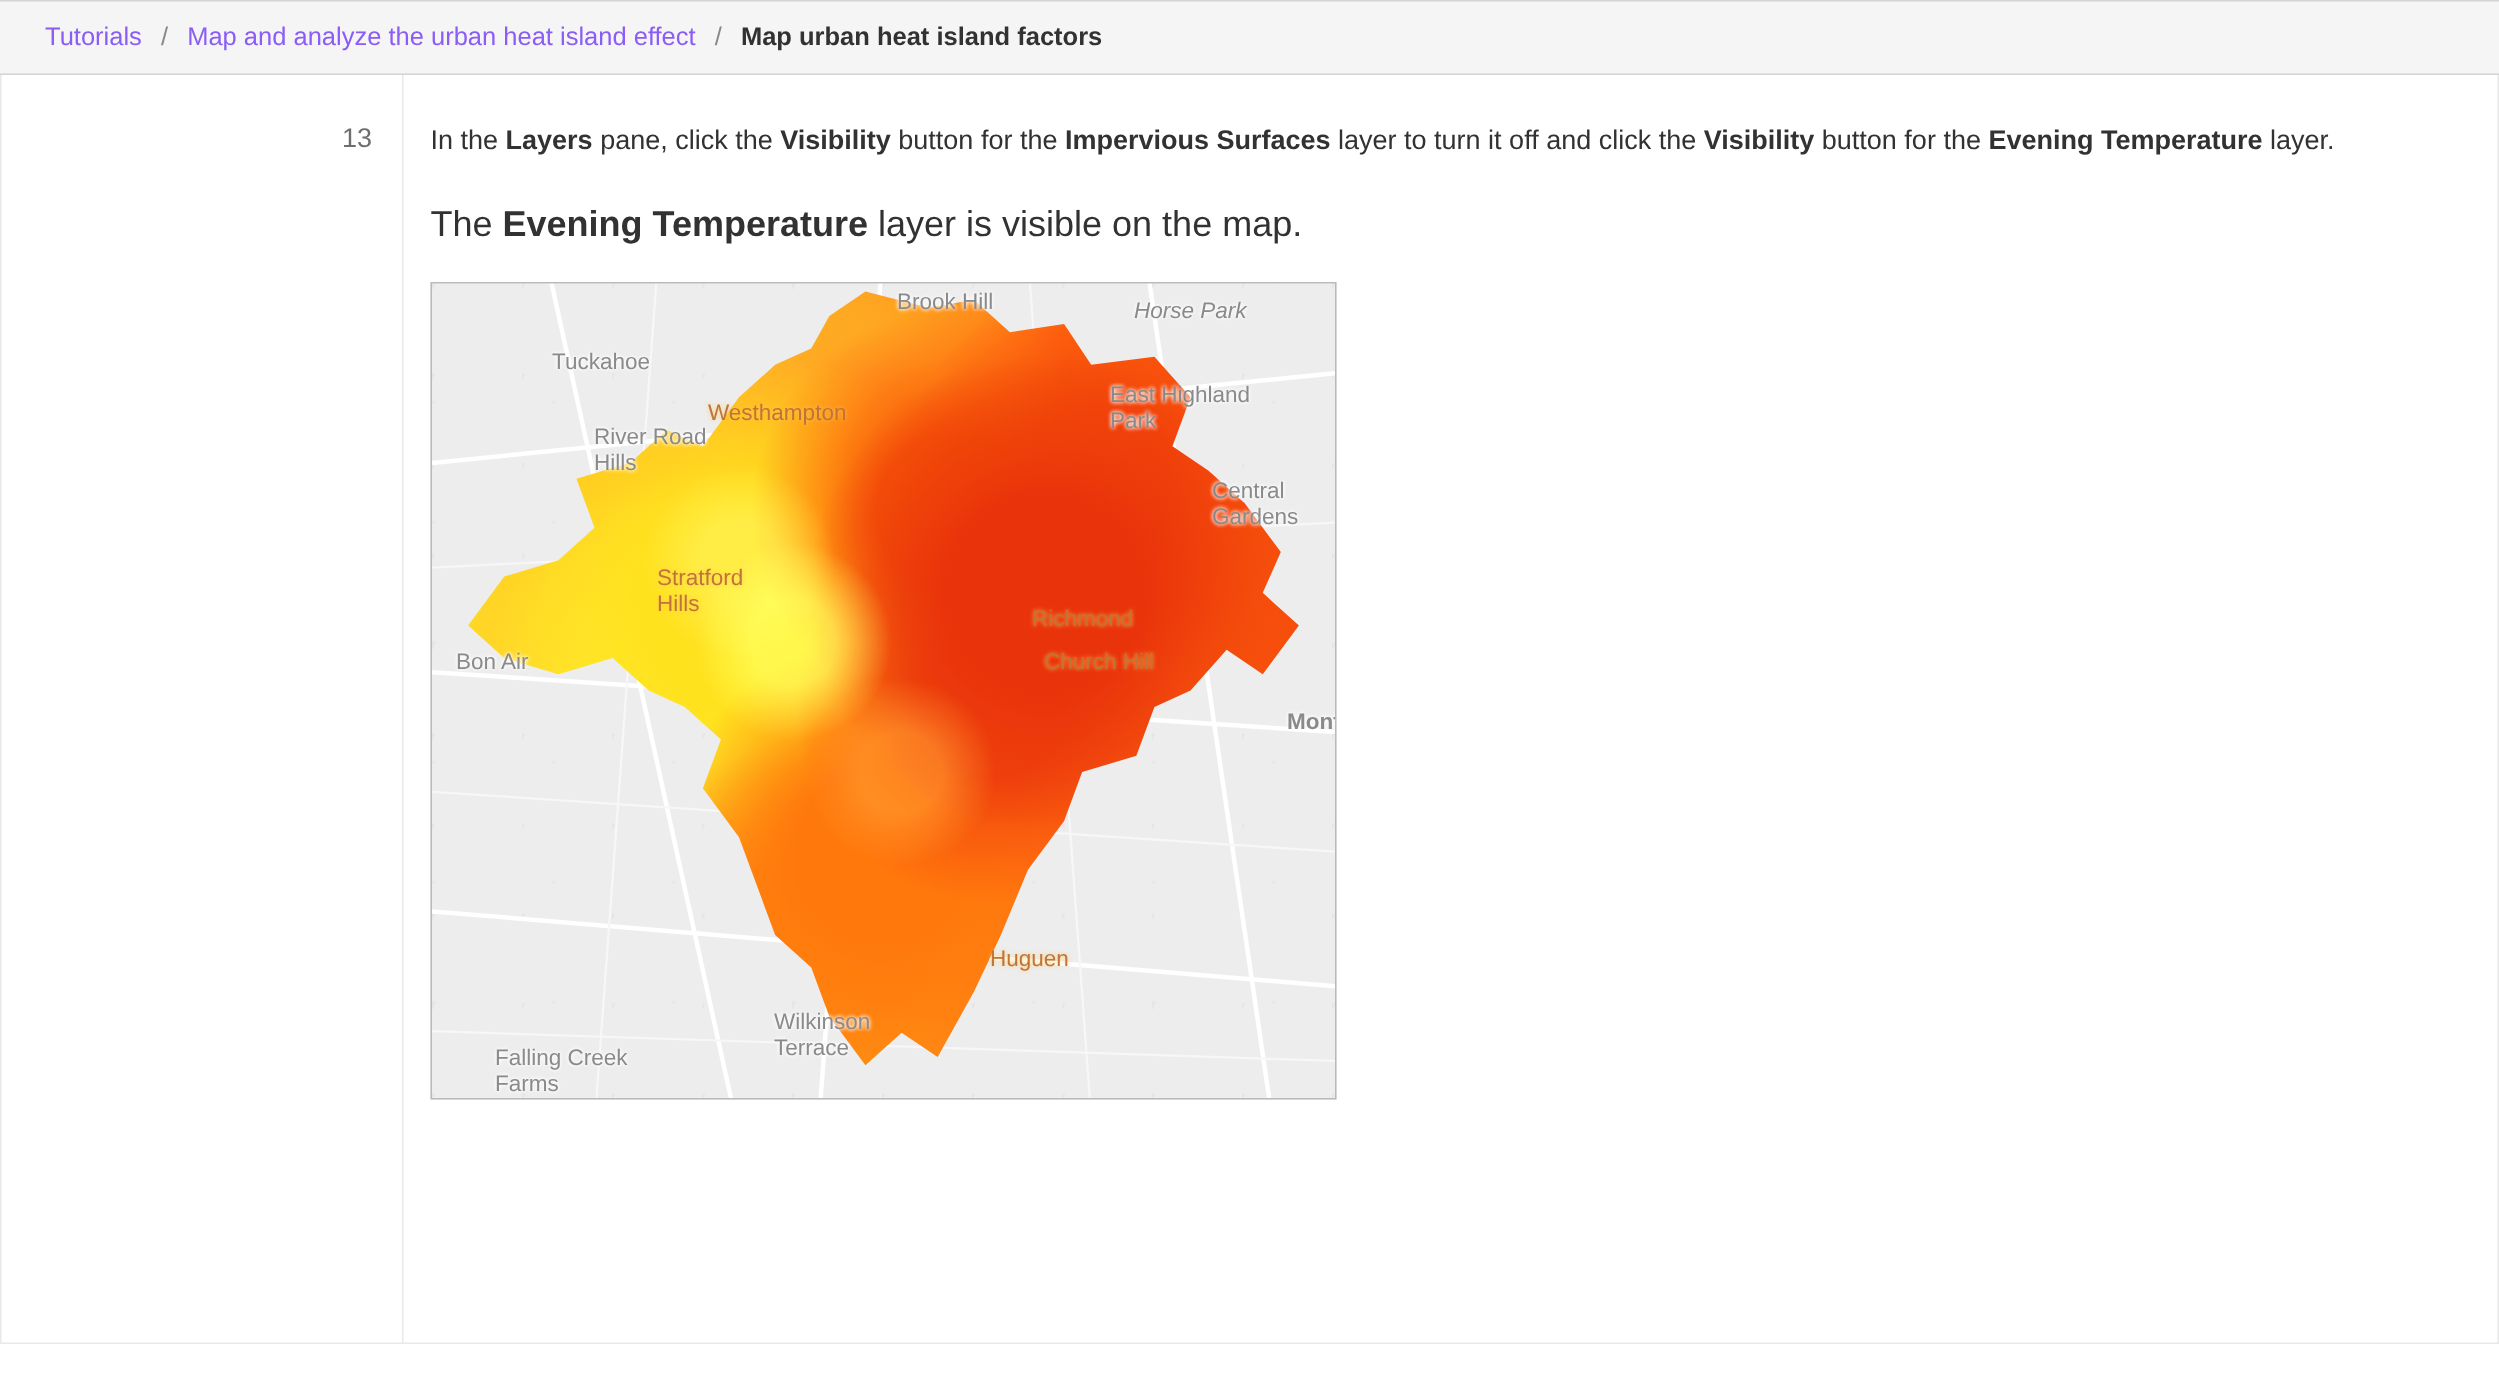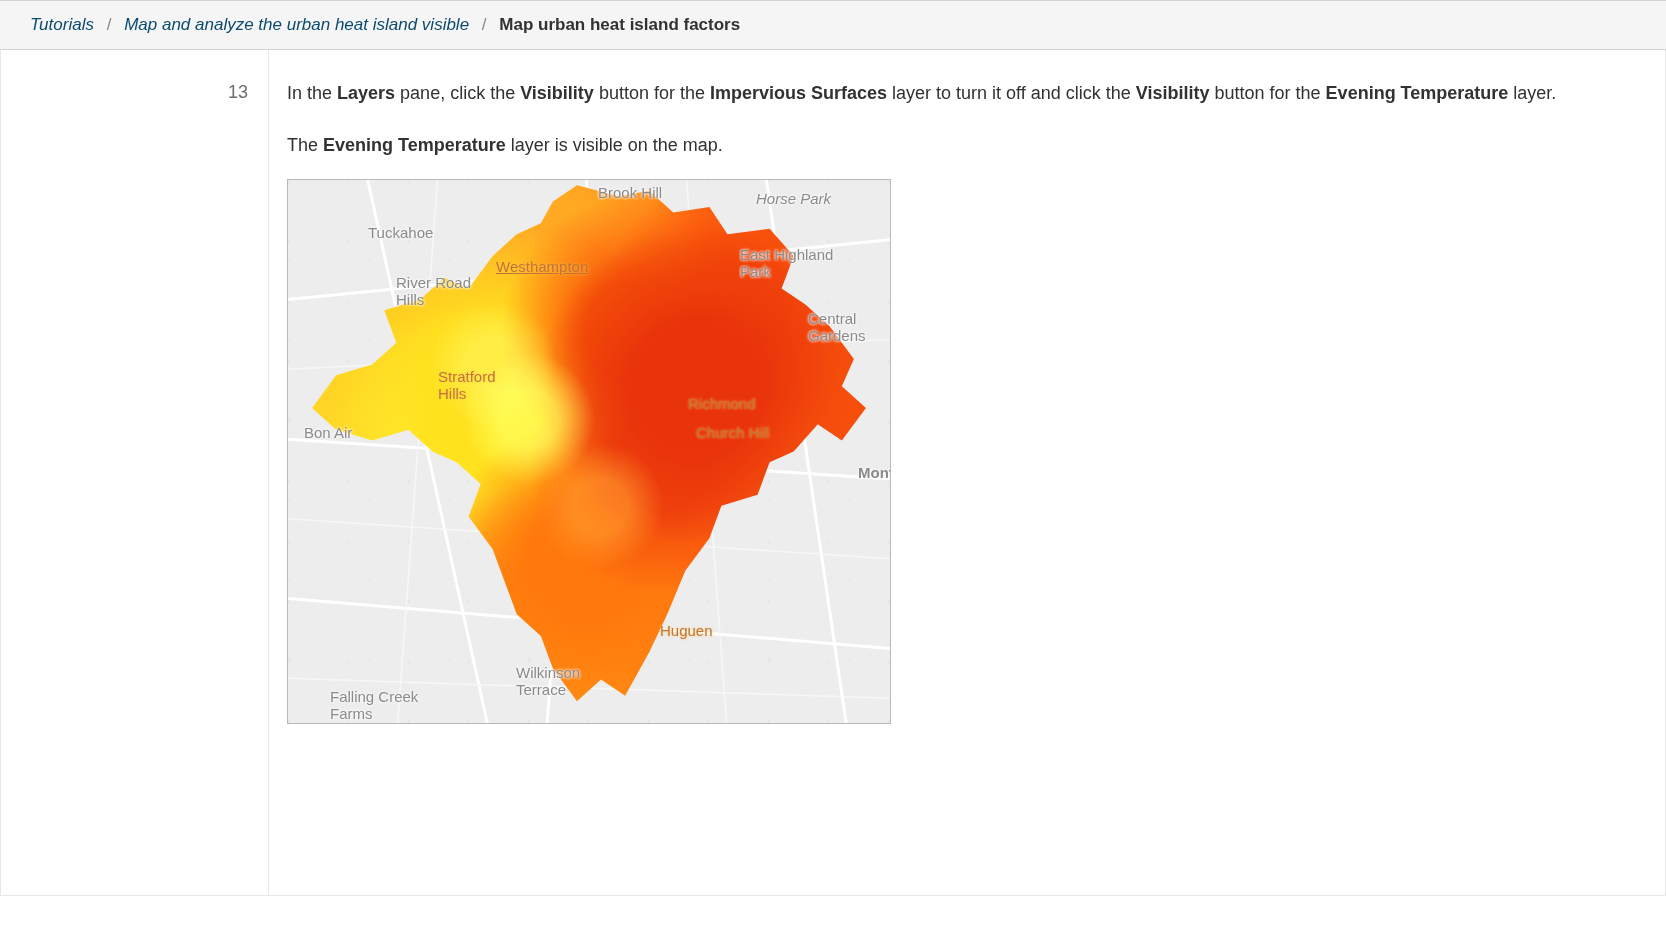--- a/index.html
+++ b/index.html
@@ -11,23 +11,22 @@
     }
     .breadcrumb-bar {
       background: #f5f5f5;
       border-top: 1px solid #d4d4d4;
       border-bottom: 1px solid #d4d4d4;
       padding: 14px 30px;
       font-size: 17px;
       color: #4c4c4c;
     }
     .breadcrumb-bar a {
-      color: #0c4a6e;
+      color: #8b5cf6;
       text-decoration: none;
-      font-style: italic;
     }
     .breadcrumb-bar .sep {
       margin: 0 8px;
       color: #888;
     }
     .breadcrumb-bar .current {
       font-weight: 600;
       color: #323232;
     }
     .content-wrap {
@@ -54,21 +53,21 @@
       flex: 1;
       padding: 30px 23px 30px 18px;
     }
     .step-text {
       font-size: 18px;
       line-height: 1.55;
       color: #323232;
       margin-bottom: 24px;
     }
     .result-text {
-      font-size: 18px;
+      font-size: 24px;
       line-height: 1.5;
       color: #323232;
       margin-bottom: 20px;
     }
     .bold { font-weight: 700; }
     .map-figure {
       width: 604px;
       height: 545px;
       border: 1px solid #b9b9b9;
       position: relative;
@@ -137,21 +136,21 @@
       text-shadow: 0 0 3px #fff, 0 0 3px #fff;
     }
     .map-label.on-heat { color: #c0743a; text-shadow: 0 0 3px rgba(255,200,80,0.8); }
   </style>
 </head>
 <body>
 
 <div class="breadcrumb-bar">
   <a href="#">Tutorials</a>
   <span class="sep">/</span>
-  <a href="#">Map and analyze the urban heat island visible</a>
+  <a href="#">Map and analyze the urban heat island effect</a>
   <span class="sep">/</span>
   <span class="current">Map urban heat island factors</span>
 </div>
 
 <div class="content-wrap">
   <div class="left-gutter">
     <div class="step-number">13</div>
   </div>
   <div class="main-col">
     <p class="step-text">
@@ -175,21 +174,21 @@
         <line class="thin" x1="0" y1="340" x2="604" y2="380"></line>
         <line class="thin" x1="0" y1="500" x2="604" y2="520"></line>
         <line class="thin" x1="150" y1="0" x2="110" y2="545"></line>
         <line class="thin" x1="400" y1="0" x2="440" y2="545"></line>
       </svg>
       <div class="heat-wrap">
         <div class="heat"></div>
       </div>
 
       <div class="map-label" style="left:80px; top:44px;">Tuckahoe</div>
-      <div class="map-label on-heat" style="left:208px; top:78px;text-decoration:underline;">Westhampton</div>
+      <div class="map-label on-heat" style="left:184px; top:78px;">Westhampton</div>
       <div class="map-label" style="left:108px; top:94px; white-space:pre;">River Road
 Hills</div>
       <div class="map-label on-heat" style="left:150px; top:176px; white-space:pre;margin-top:12px;">Stratford
 Hills</div>
       <div class="map-label" style="left:16px; top:244px;">Bon Air</div>
       <div class="map-label" style="left:452px; top:66px; white-space:pre;">East Highland
 Park</div>
       <div class="map-label" style="left:520px; top:130px; white-space:pre;">Central
 Gardens</div>
       <div class="map-label on-heat" style="left:400px; top:215px;">Richmond</div>

